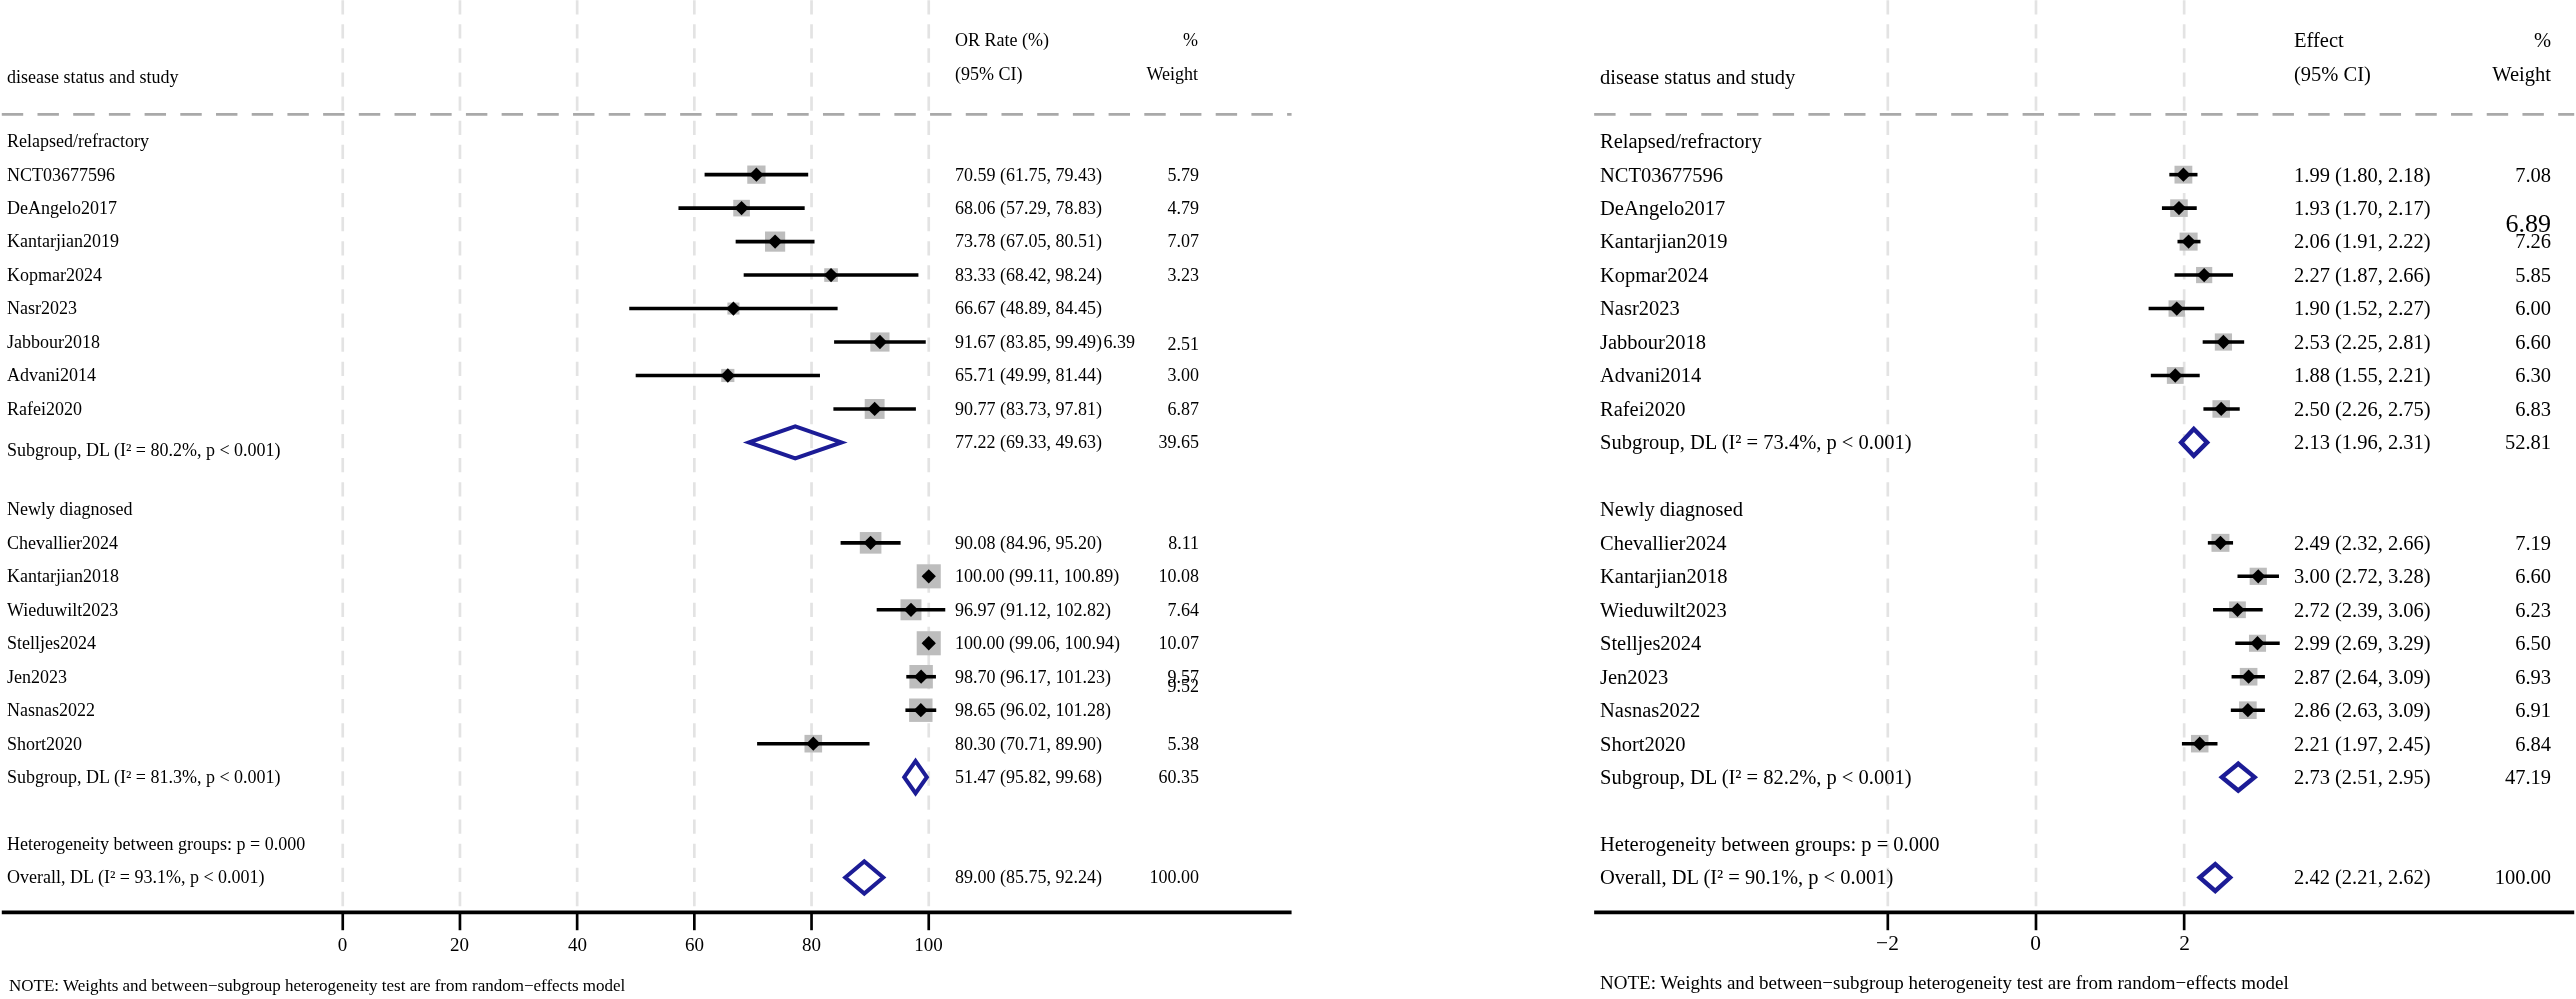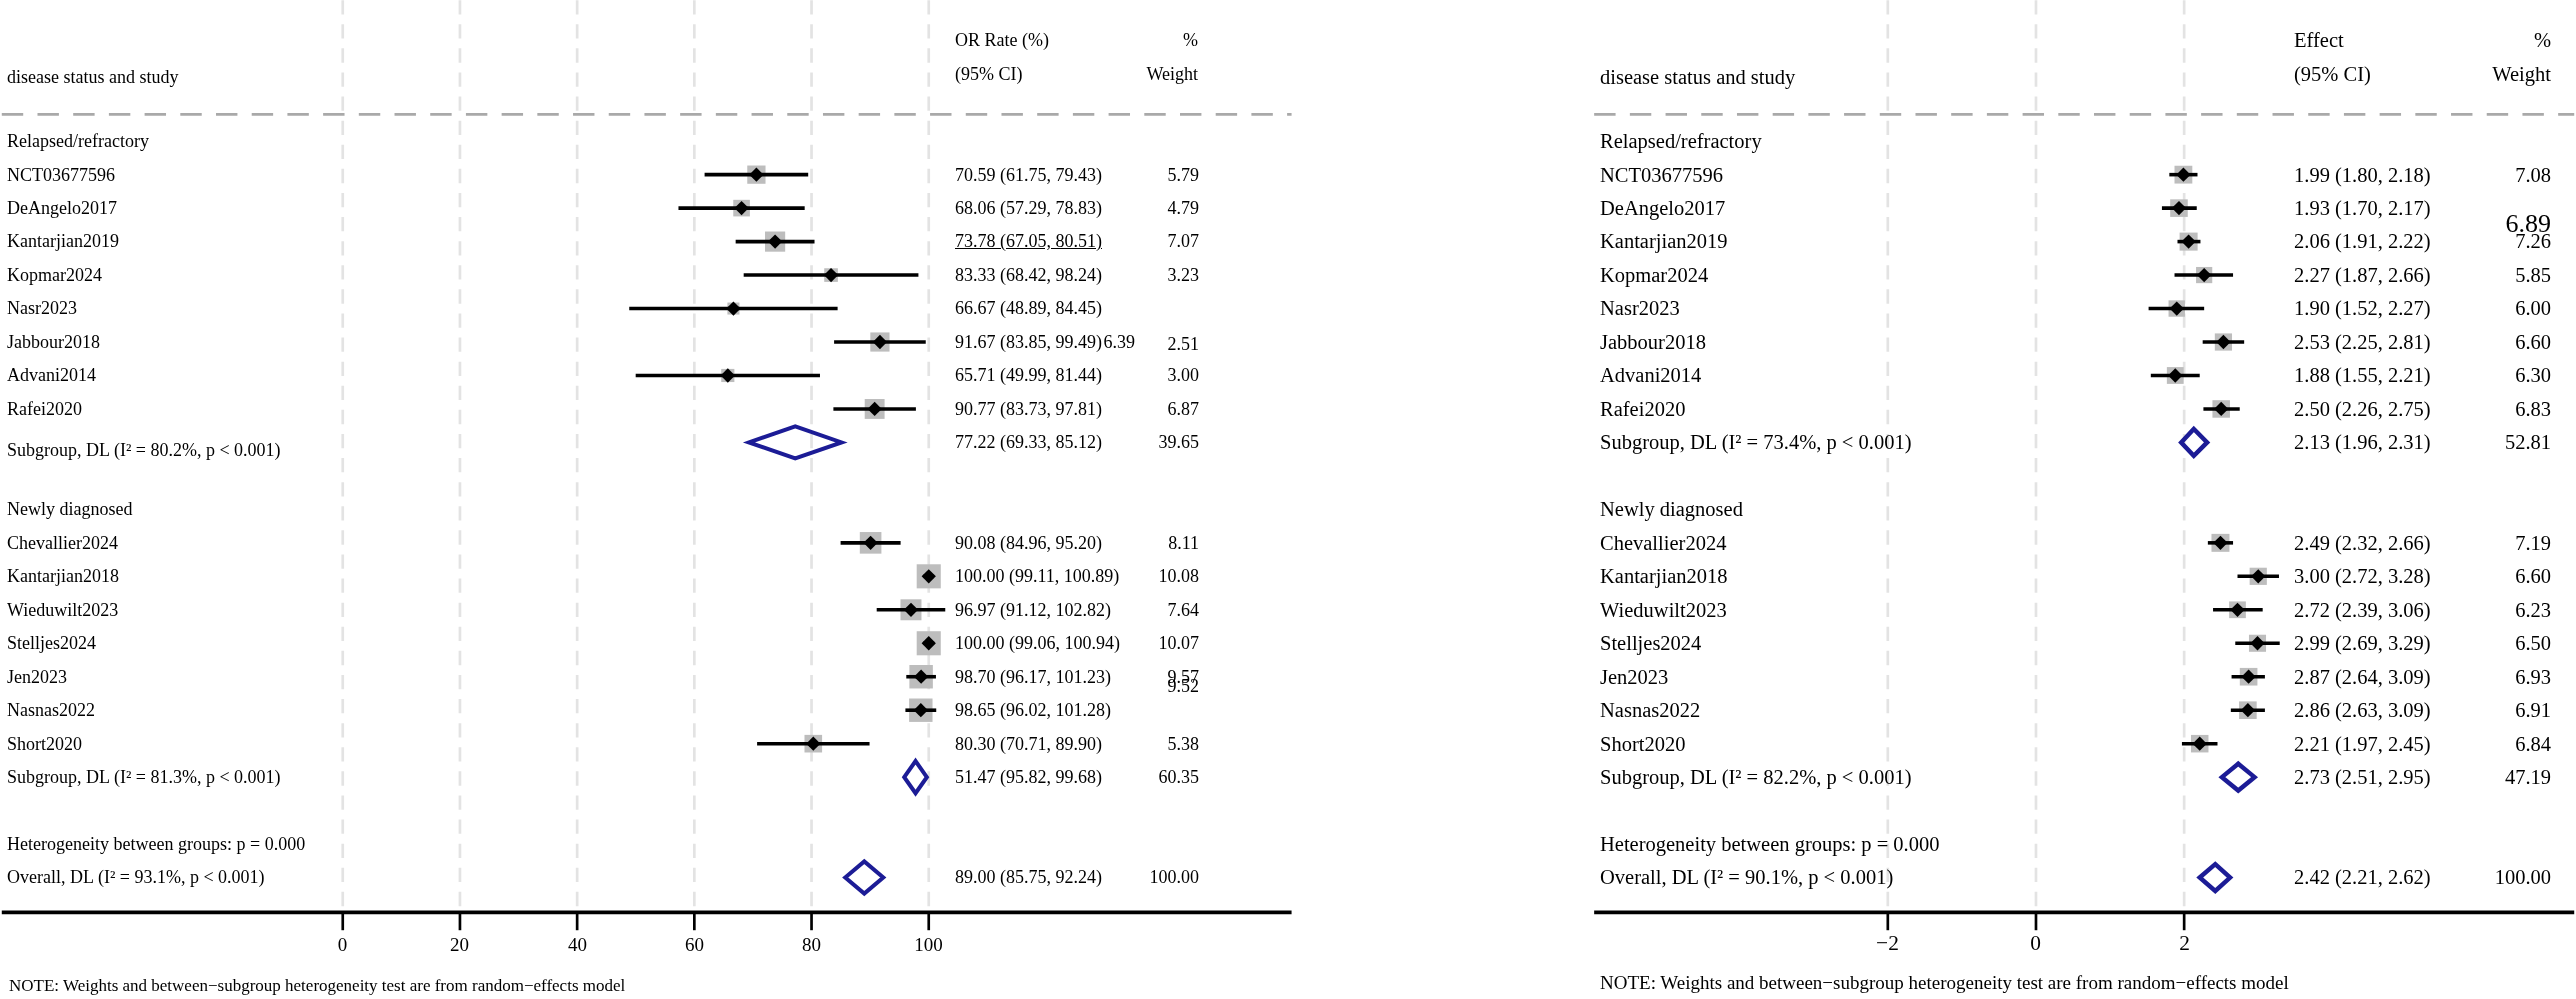--- a/index.html
+++ b/index.html
@@ -184,39 +184,39 @@
     <div class="txt" style="top: 944px; font-size: 19px; left: 758px; width: 107px; text-align: center;">80</div>
     <div class="txt" style="top: 944px; font-size: 19px; left: 875px; width: 107px; text-align: center;">100</div>
     <div class="txt" style="top: 141px; font-size: 18px; left: 7.1px;">Relapsed/refractory</div>
     <div class="txt" style="top: 175px; font-size: 18px; left: 7.1px;">NCT03677596</div>
     <div class="txt" style="top: 175px; font-size: 18px; left: 955px;">70.59 (61.75, 79.43)</div>
     <div class="txt ra" style="top: 175px; font-size: 18px; left: 1092px; width: 107px;">5.79</div>
     <div class="txt" style="top: 208px; font-size: 18px; left: 7.1px;">DeAngelo2017</div>
     <div class="txt" style="top: 208px; font-size: 18px; left: 955px;">68.06 (57.29, 78.83)</div>
     <div class="txt ra" style="top: 208px; font-size: 18px; left: 1092px; width: 107px;">4.79</div>
     <div class="txt" style="top: 241px; font-size: 18px; left: 7.1px;">Kantarjian2019</div>
-    <div class="txt" style="top: 241px; font-size: 18px; left: 955px; text-decoration: underline;">73.78 (67.05, 80.51)</div>
+    <div class="txt" style="top: 241px; font-size: 18px; left: 955px;">73.78 (67.05, 80.51)</div>
     <div class="txt ra" style="top: 241px; font-size: 18px; left: 1092px; width: 107px;">7.07</div>
     <div class="txt" style="top: 275px; font-size: 18px; left: 7.1px;">Kopmar2024</div>
     <div class="txt" style="top: 275px; font-size: 18px; left: 955px;">83.33 (68.42, 98.24)</div>
     <div class="txt ra" style="top: 275px; font-size: 18px; left: 1092px; width: 107px;">3.23</div>
     <div class="txt" style="top: 308px; font-size: 18px; left: 7.1px;">Nasr2023</div>
     <div class="txt" style="top: 308px; font-size: 18px; left: 955px;">66.67 (48.89, 84.45)</div>
     <div class="txt ra" style="top: 308px; font-size: 18px; left: 1092px; width: 107px; margin-top: 36px;">2.51</div>
     <div class="txt" style="top: 342px; font-size: 18px; left: 7.1px;">Jabbour2018</div>
     <div class="txt" style="top: 342px; font-size: 18px; left: 955px;">91.67 (83.85, 99.49)</div>
     <div class="txt ra" style="top: 342px; font-size: 18px; left: 1028px; width: 107px;">6.39</div>
     <div class="txt" style="top: 375px; font-size: 18px; left: 7.1px;">Advani2014</div>
     <div class="txt" style="top: 375px; font-size: 18px; left: 955px;">65.71 (49.99, 81.44)</div>
     <div class="txt ra" style="top: 375px; font-size: 18px; left: 1092px; width: 107px;">3.00</div>
     <div class="txt" style="top: 409px; font-size: 18px; left: 7.1px;">Rafei2020</div>
     <div class="txt" style="top: 409px; font-size: 18px; left: 955px;">90.77 (83.73, 97.81)</div>
     <div class="txt ra" style="top: 409px; font-size: 18px; left: 1092px; width: 107px;">6.87</div>
     <div class="txt" style="top: 442px; font-size: 18px; left: 7.1px; margin-top: 8px;">Subgroup, DL (I² = 80.2%, p &lt; 0.001)</div>
-    <div class="txt" style="top: 442px; font-size: 18px; left: 955px;">77.22 (69.33, 85.12)</div>
+    <div class="txt" style="top: 442px; font-size: 18px; left: 955px;">77.22 (69.33, 49.63)</div>
     <div class="txt ra" style="top: 442px; font-size: 18px; left: 1092px; width: 107px;">39.65</div>
     <div class="txt" style="top: 509px; font-size: 18px; left: 7.1px;">Newly diagnosed</div>
     <div class="txt" style="top: 543px; font-size: 18px; left: 7.1px;">Chevallier2024</div>
     <div class="txt" style="top: 543px; font-size: 18px; left: 955px;">90.08 (84.96, 95.20)</div>
     <div class="txt ra" style="top: 543px; font-size: 18px; left: 1092px; width: 107px;">8.11</div>
     <div class="txt" style="top: 576px; font-size: 18px; left: 7.1px;">Kantarjian2018</div>
     <div class="txt" style="top: 576px; font-size: 18px; left: 955px;">100.00 (99.11, 100.89)</div>
     <div class="txt ra" style="top: 576px; font-size: 18px; left: 1092px; width: 107px;">10.08</div>
     <div class="txt" style="top: 610px; font-size: 18px; left: 7.1px;">Wieduwilt2023</div>
     <div class="txt" style="top: 610px; font-size: 18px; left: 955px;">96.97 (91.12, 102.82)</div>

